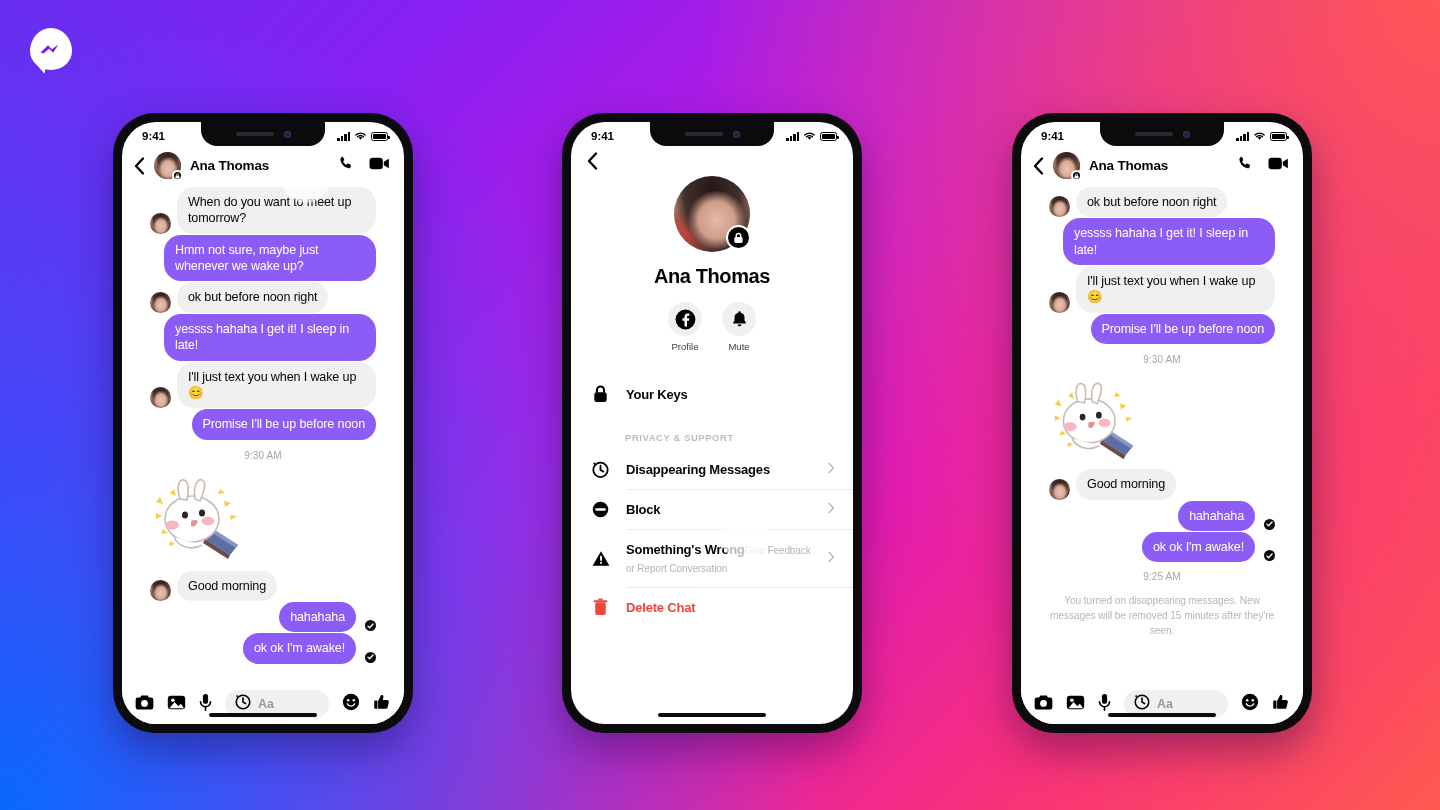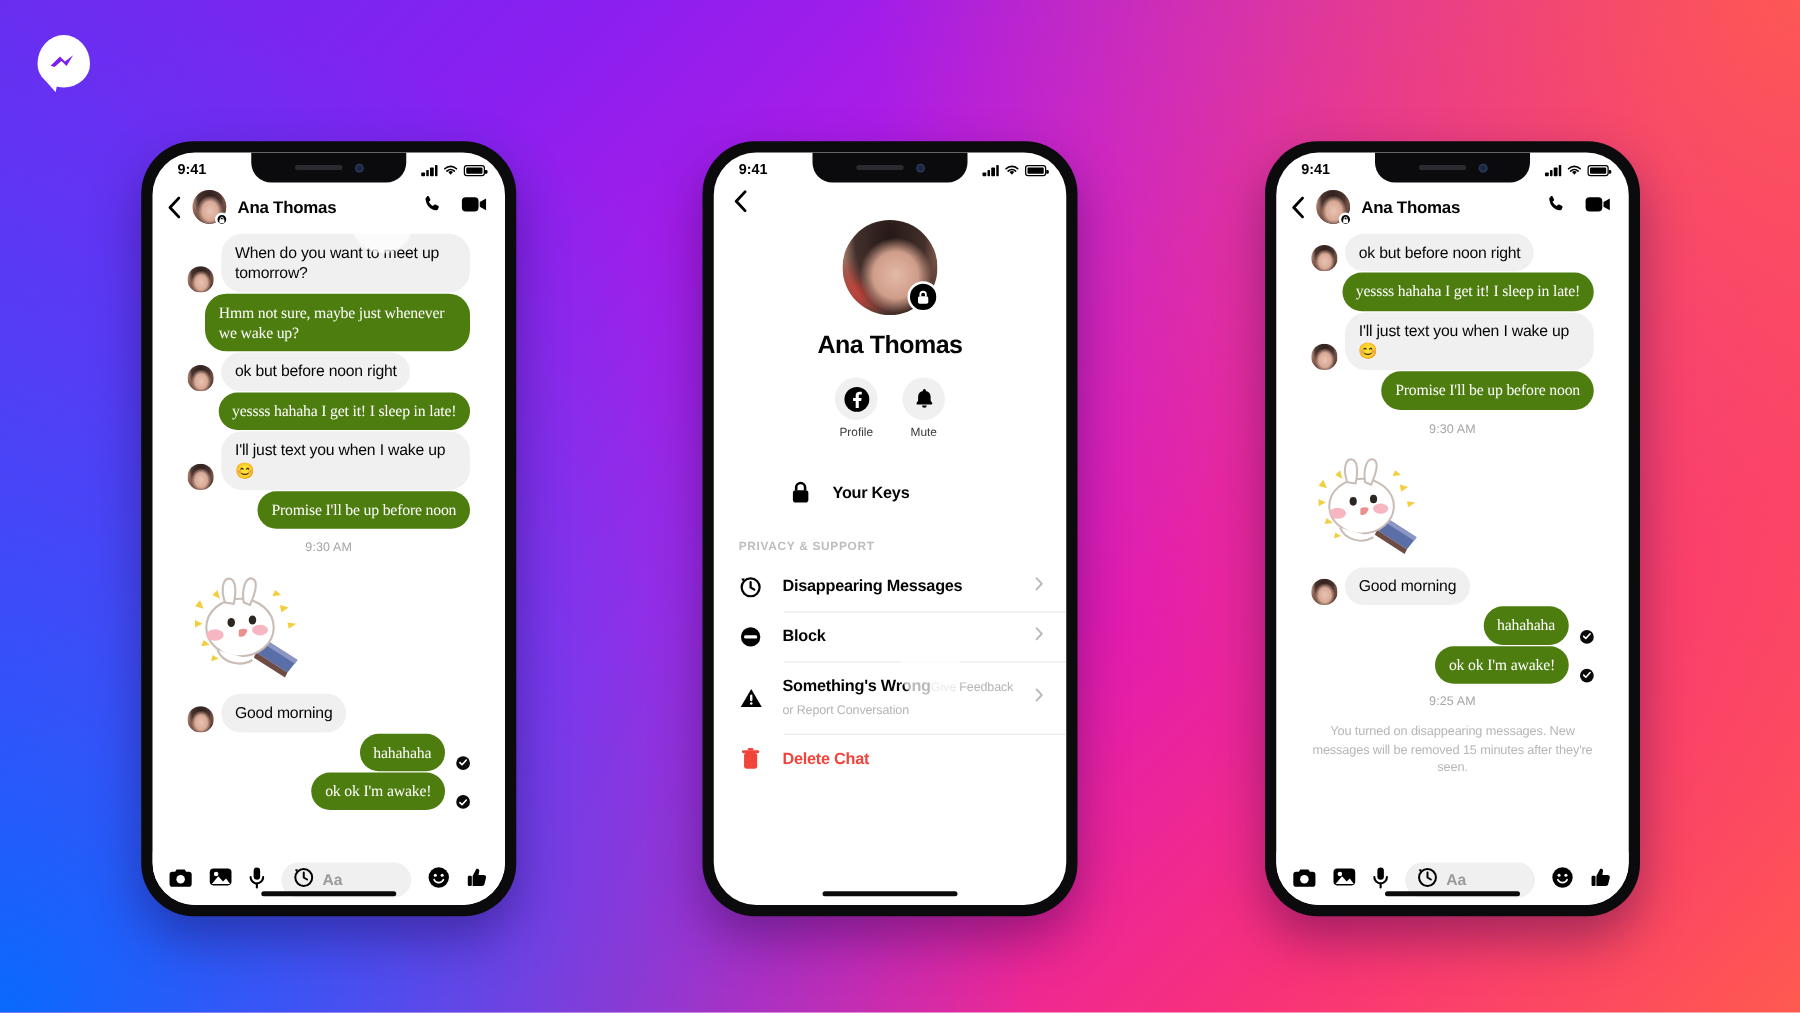--- a/index.html
+++ b/index.html
@@ -143,21 +143,21 @@
   }
   .bubble {
     max-width: 212px;
     padding: 7px 11px;
     border-radius: 17px;
     font-size: 12.6px;
     line-height: 1.3;
     letter-spacing: -0.15px;
   }
   .bubble.in  { background: #f0f0f0; color: #050505; }
-  .bubble.out { background: #4d7c0f; color: #ffffff; font-family: Liberation Serif, serif; }
+  .bubble.out { background: #8b5cf6; color: #ffffff; }
   .tick {
     width: 11px; height: 11px; border-radius: 50%;
     background: #0a0a0a; flex: 0 0 auto;
     display: flex; align-items: center; justify-content: center;
     margin-left: 3px; margin-bottom: 1px;
   }
   .daystamp {
     text-align: center; font-size: 10px; color: #a5a5a5;
     padding: 9px 0 6px; letter-spacing: 0.1px;
   }
@@ -210,39 +210,39 @@
     margin-top: 13px; letter-spacing: -0.4px;
   }
   .quick-actions { display: flex; gap: 20px; margin-top: 14px; }
   .qa { display: flex; flex-direction: column; align-items: center; gap: 5px; }
   .qa-circle {
     width: 34px; height: 34px; border-radius: 50%; background: #f0f0f0;
     display: flex; align-items: center; justify-content: center;
   }
   .qa-label { font-size: 9.5px; color: #3a3a3a; }
 
-  .menu { margin-top: 22px; padding-left: 40px; }
+  .menu { margin-top: 22px; }
   .menu-row {
     display: flex; align-items: center; gap: 16px;
     padding: 11px 18px 11px 20px;
     position: relative;
   }
   .menu-row + .menu-row::before {
     content: ""; position: absolute; left: 56px; right: 0; top: 0;
     height: 1px; background: #ececec;
   }
   .menu-icon { width: 19px; display: flex; justify-content: center; flex: 0 0 auto; }
   .menu-text { flex: 1 1 auto; }
   .menu-title { font-size: 13px; color: #050505; font-weight: 600; letter-spacing: -0.2px; }
   .menu-sub { font-size: 10px; color: #b4b4b4; margin-top: 1px; letter-spacing: -0.1px; }
   .menu-title.danger { color: #f0453a; }
   .chev { color: #b9b9b9; flex: 0 0 auto; }
   .section-label {
     font-size: 9.5px; color: #bdbdbd; font-weight: bold;
-    letter-spacing: 0.55px; padding: 18px 20px 6px;
+    letter-spacing: 0.55px; padding: 18px 20px 6px; margin-left: 34px;
   }
 
   
   .tap-ring {
     position: absolute;
     width: 48px; height: 48px; border-radius: 50%;
     background: rgba(255,255,255,0.72);
     box-shadow: 0 0 0 1px rgba(255,255,255,0.5);
     z-index: 30; pointer-events: none;
   }

